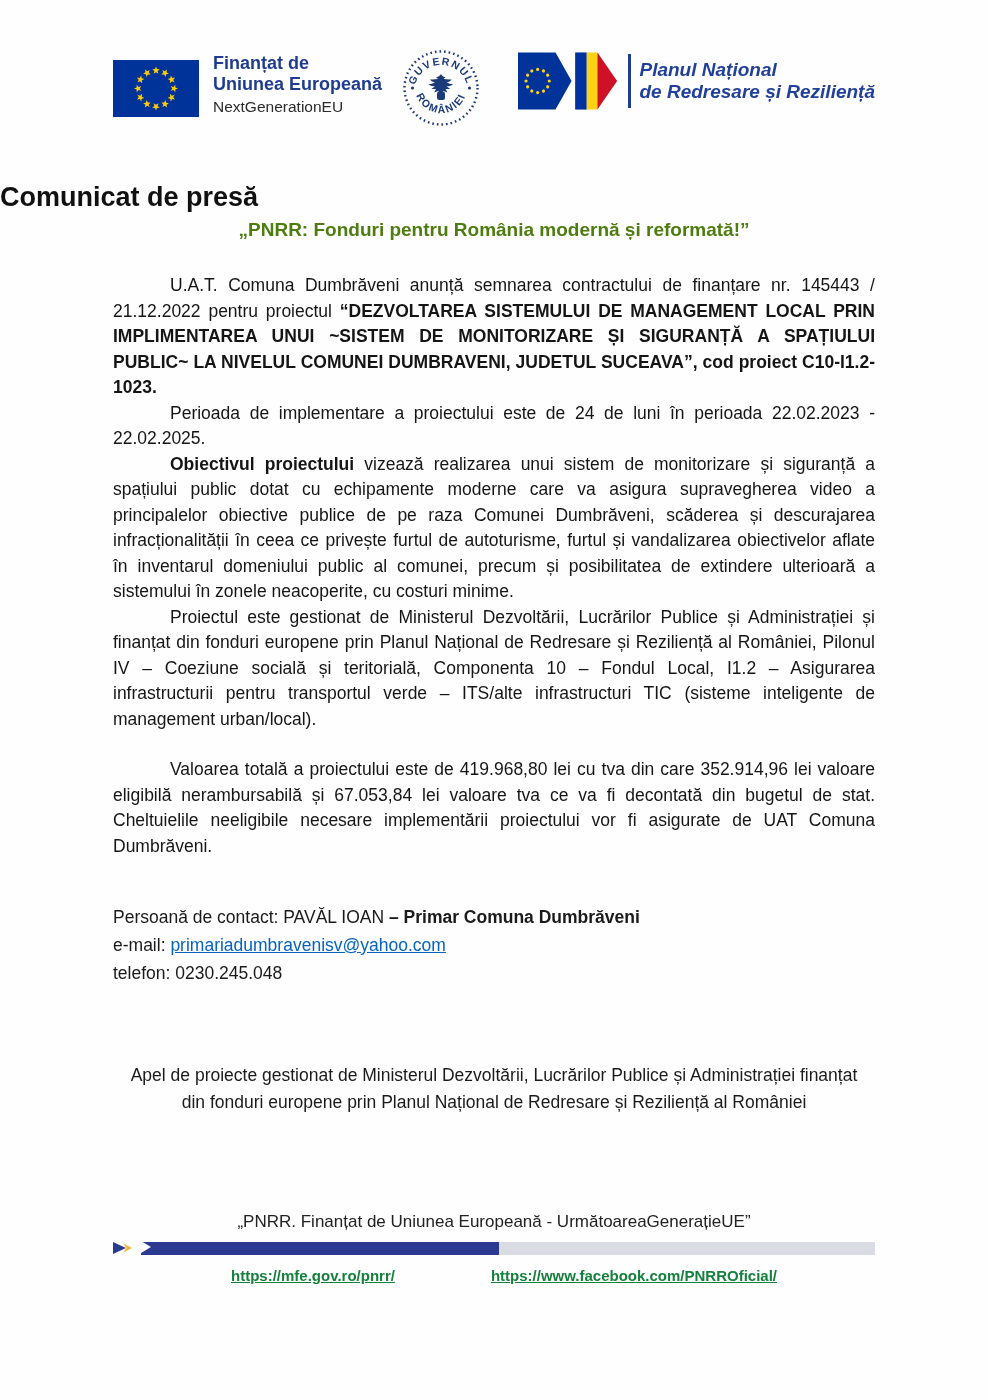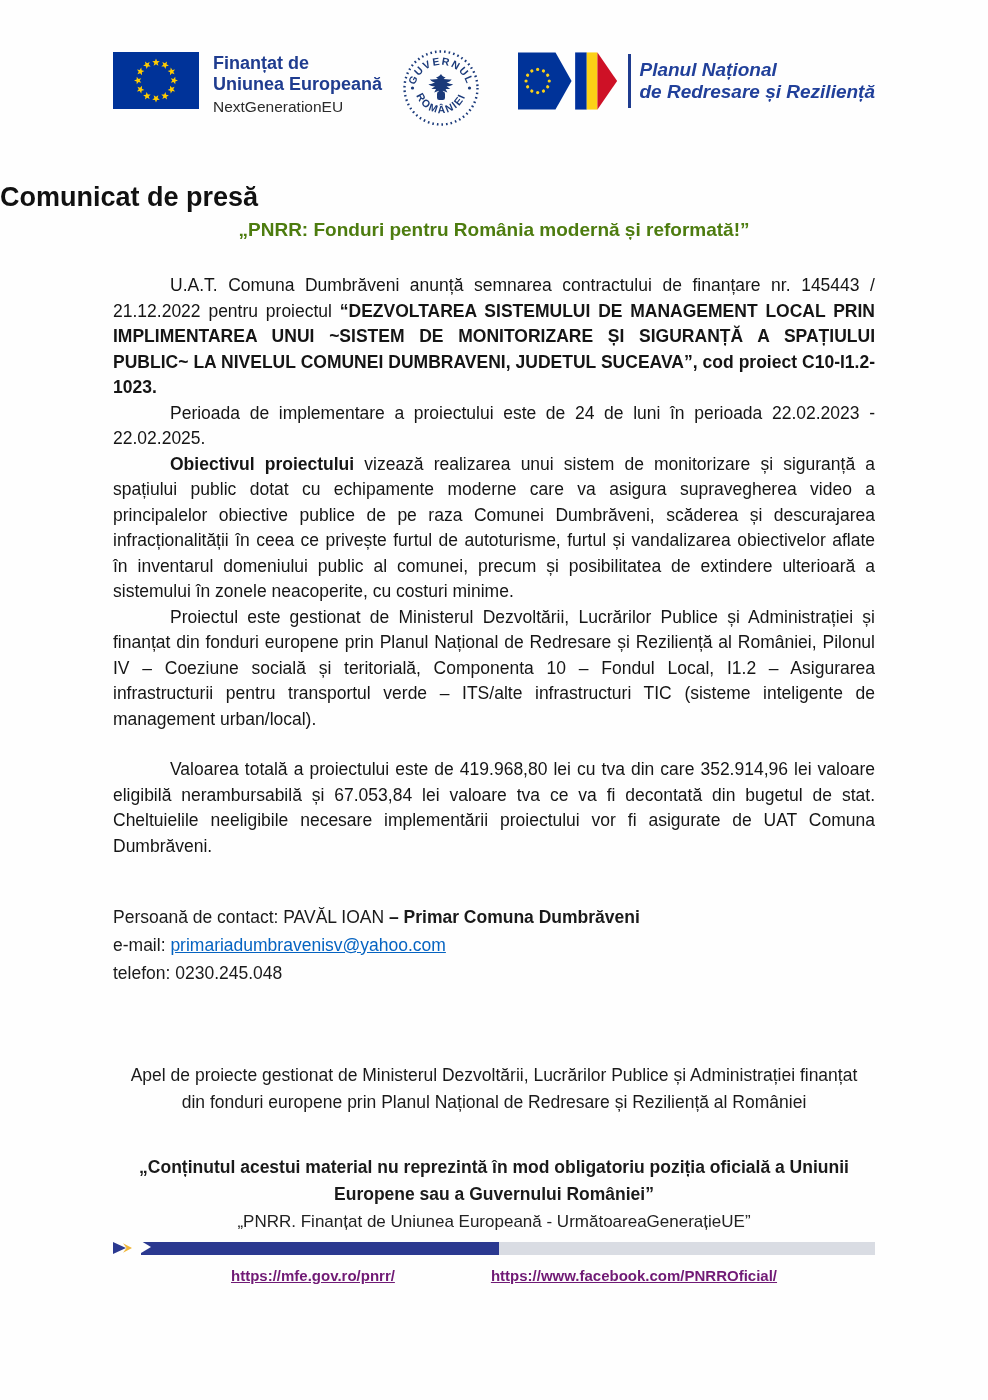--- a/index.html
+++ b/index.html
@@ -14,21 +14,21 @@
     overflow:hidden;
     box-sizing:border-box;
   }
   
   .logo-header{
     position:relative;
     margin:52px 113px 0;
     display:flex;justify-content:space-between;align-items:flex-start;
     height:80px;flex:0 0 auto;
   }
-  .eu-logo{display:flex;align-items:flex-start;gap:14px;}
+  .eu-logo{display:flex;align-items:flex-end;gap:14px;}
   .eu-logo-text{display:flex;flex-direction:column;line-height:1.18;padding-top:1px;}
   .eu-logo-text .l1,.eu-logo-text .l2{font-weight:bold;color:#1f3c8f;font-size:18px;}
   .eu-logo-text .l3{color:#2b2b2b;font-size:15.5px;margin-top:3px;}
   .gov-seal{position:absolute;left:288px;top:-4px;}
   .pnrr-logo{display:flex;align-items:center;}
   .pnrr-divider{width:3px;height:54px;background:#1f3c8f;margin:0 9px 0 10px;}
   .pnrr-text{display:flex;flex-direction:column;line-height:1.15;font-style:italic;}
   .pnrr-text span{font-weight:bold;color:#21409a;font-size:19px;}
   
   .title{margin:50px 0 0;text-align:left;font-size:27px;font-weight:bold;color:#111;flex:0 0 auto;}
@@ -58,21 +58,21 @@
   .bar-navy{position:relative;flex:0 0 47%;height:13px;background:#2b3990;}
   .bar-navy::before{
     content:"";position:absolute;left:0;top:-0.5px;width:0;height:0;
     border-top:7px solid #fefefe;border-bottom:7px solid #fefefe;
     border-top-color:transparent;border-bottom-color:transparent;
     border-left:10px solid #fefefe;
     border-top:6.5px solid transparent;border-bottom:6.5px solid transparent;
   }
   .bar-gray{flex:1 1 auto;height:13px;background:#d9dce3;}
   .footer-links{display:flex;margin-top:11px;font-size:15px;font-weight:600;}
-  .footer-links a{color:#701a75;text-decoration:underline;cursor:pointer;}
+  .footer-links a{color:#15803d;text-decoration:underline;cursor:pointer;}
   .footer-links .lnk1{margin-left:118px;}
   .footer-links .lnk2{margin-left:96px;}
 </style>
 </head>
 <body>
 
 <div class="page">
 
   <header class="logo-header">
 
@@ -162,21 +162,20 @@
     <p class="gap-top">Valoarea totală a proiectului este de 419.968,80 lei cu tva din care 352.914,96 lei valoare eligibilă nerambursabilă și 67.053,84 lei valoare tva ce va fi decontată din bugetul de stat. Cheltuielile neeligibile necesare implementării proiectului vor fi asigurate de UAT Comuna Dumbrăveni.</p>
   </main>
 
   <section class="contact">
     <p><span>Persoană de contact: PAVĂL IOAN </span><strong>– Primar Comuna Dumbrăveni</strong></p>
     <p><span>e-mail: </span><a class="email-link">primariadumbravenisv@yahoo.com</a></p>
     <p>telefon: 0230.245.048</p>
   </section>
 
   <p class="closing-apel">Apel de proiecte gestionat de Ministerul Dezvoltării, Lucrărilor Publice și Administrației finanțat din fonduri europene prin Planul Național de Redresare și Reziliență al României</p>
-  <p class="closing-disclaimer">„Conținutul acestui material nu reprezintă în mod obligatoriu poziția oficială a Uniunii Europene sau a Guvernului României”</p>
 
   <footer class="footer">
     <p class="footer-tagline">„PNRR. Finanțat de Uniunea Europeană - UrmătoareaGenerațieUE”</p>
     <div class="bar-row">
       <svg class="bar-arrows" width="30" height="16" viewBox="0 0 30 16">
         <polygon points="0,2 13,8 0,14" fill="#2b3990"></polygon>
         <polygon points="10,3.2 19,8 10,12.8 13.5,8" fill="#f0b73a"></polygon>
       </svg>
       <div class="bar-navy"></div>
       <div class="bar-gray"></div>

